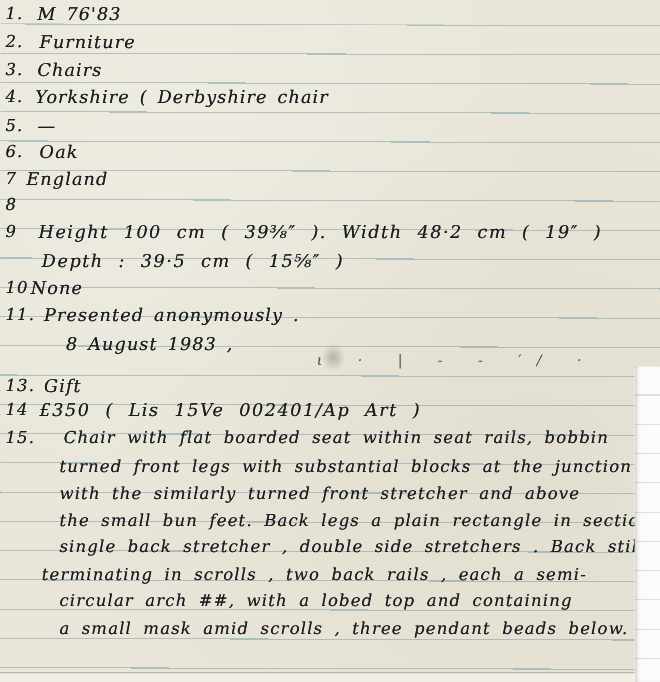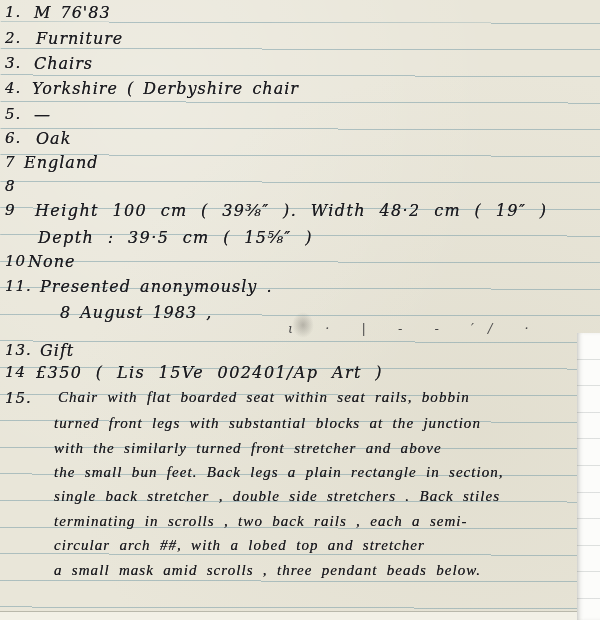--- a/index.html
+++ b/index.html
@@ -30,21 +30,21 @@
   .row{position:absolute;left:0;width:600px;height:25px;white-space:nowrap;}
   .num,.txt{
     position:absolute;top:0;
     font-style:italic;
     color:#1b1b20;
     text-shadow:0 0 0.5px rgba(27,27,32,0.8);
   }
   .num{left:5px;font-size:15px;letter-spacing:1px;}
   .f-lg{font-size:16px;letter-spacing:1px;word-spacing:3px;}
   .f-md{font-size:16px;letter-spacing:1.4px;word-spacing:7px;}
-  .f-sm{font-size:15px;letter-spacing:1.05px;word-spacing:4.5px;font-family:Liberation Serif, serif;}
+  .f-sm{font-size:15px;letter-spacing:1.05px;word-spacing:4.5px;}
   .erased{
     position:absolute;left:288px;top:321px;
     font-size:13px;font-style:italic;
     letter-spacing:14px;color:rgba(27,27,32,0.8);
   }
   .smudge{
     position:absolute;left:292px;top:312px;width:22px;height:26px;
     background:radial-gradient(ellipse at center, rgba(120,118,110,0.45), rgba(120,118,110,0) 70%);
     pointer-events:none;
   }
@@ -159,24 +159,24 @@
   <div class="row" style="top:415px">
     <span class="txt f-sm" style="left:54px">turned front legs with substantial blocks at the junction</span>
   </div>
   <div class="row" style="top:464px">
     <span class="txt f-sm" style="left:54px">the small bun feet.  Back legs a plain rectangle in section,</span>
   </div>
   <div class="row" style="top:488px">
     <span class="txt f-sm" style="left:54px">single back stretcher , double side stretchers .  Back stiles</span>
   </div>
   <div class="row" style="top:513px">
-    <span class="txt f-sm" style="left:54px">terminating in scrolls , two back rails , each a semi-</span>
+    <span class="txt f-sm" style="left:38px">terminating in scrolls , two back rails , each a semi-</span>
   </div>
   <div class="row" style="top:537px">
-    <span class="txt f-sm" style="left:54px">circular arch ##, with a lobed top and stretcher</span>
+    <span class="txt f-sm" style="left:54px">circular arch ##, with a lobed top and containing</span>
   </div>
   <div class="row" style="top:562px">
     <span class="txt f-sm" style="left:54px">a small mask amid scrolls ,  three pendant beads below.</span>
   </div>
 
   <div class="edge-bottom"></div>
   <div class="edge-right"></div>
 
 </div>
 

